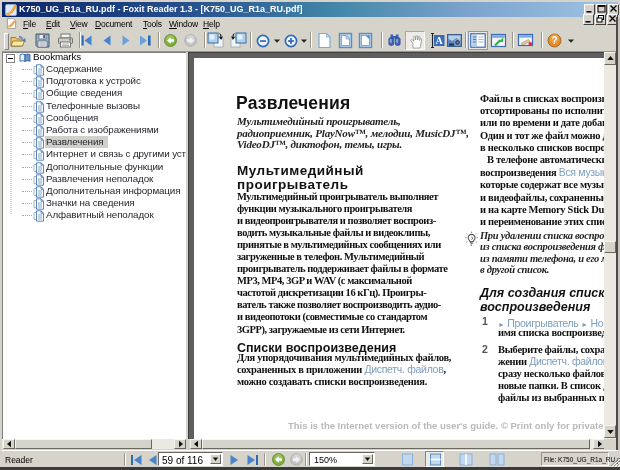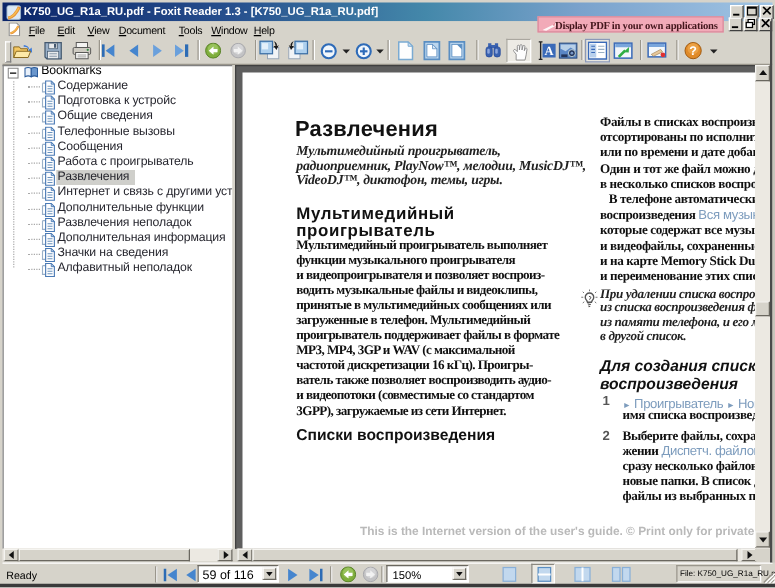--- a/index.html
+++ b/index.html
@@ -94,27 +94,20 @@
     <path d="M2.5 9.5 C5 9, 7.5 7, 9.5 3" stroke="#e8923a" stroke-width="2" fill="none"></path>
     <path d="M2.7 9.3 C5 8.8, 7.2 7, 9.2 3.5" stroke="#f6c050" stroke-width="0.9" fill="none"></path>
   </svg>
   <span class="mi" style="left:21px"><u>F</u>ile</span>
   <span class="mi" style="left:44px"><u>E</u>dit</span>
   <span class="mi" style="left:68px"><u>V</u>iew</span>
   <span class="mi" style="left:93px"><u>D</u>ocument</span>
   <span class="mi" style="left:141px"><u>T</u>ools</span>
   <span class="mi" style="left:167px"><u>W</u>indow</span>
   <span class="mi" style="left:201px"><u>H</u>elp</span>
-  <div id="banner">
-      <svg style="position:absolute;left:3px;top:1px" width="12" height="10" viewBox="0 0 12 10">
-        <path d="M0 9 L8 5 L11 1 L10.5 5.5 L3 9.5 Z" fill="#fff" opacity="0.9"></path>
-        <path d="M11 1 L8 5 L9.5 6 Z" fill="#e8909c"></path>
-      </svg>
-      <span style="position:absolute;left:13px;top:1px;white-space:nowrap">Display PDF in your own applications</span>
-    </div>
   <div class="mdibtn" style="left:581px;"><svg width="9" height="8" viewBox="0 0 9 8">
         <rect x="1.5" y="6" width="5" height="1.5" fill="#000"></rect>
       </svg></div>
   <div class="mdibtn" style="left:593px;"><svg width="9" height="8" viewBox="0 0 9 8">
         <rect x="2.5" y="0.5" width="5" height="4" fill="#fff" stroke="#000" stroke-width="1"></rect>
         <rect x="1" y="3" width="5" height="4" fill="#fff" stroke="#000" stroke-width="1"></rect>
       </svg></div>
   <div class="mdibtn" style="left:605px;"><svg width="9" height="8" viewBox="0 0 9 8">
         <path d="M1.5 0.5 L7.5 6.5 M7.5 0.5 L1.5 6.5" stroke="#000" stroke-width="1.3"></path>
       </svg></div>
@@ -379,21 +372,21 @@
 <div class="trow" style="top:72px">
 <span style="position:absolute;left:19px;top:5px;width:10px;border-top:1px dotted #a8a8a8"></span>
 <svg class="ticon" width="13" height="12" viewBox="0 0 13 12">
 <path d="M2 2.5 L4 2.5 M2 2.5 L2 9.5 L4 9.5" stroke="#9ab0c8" stroke-width="0.9" fill="none"></path>
 <path d="M4.5 0.8 L9 0.8 L11.5 3.3 L11.5 11.2 L4.5 11.2 Z" fill="#fdfdfe" stroke="#4a7ab5" stroke-width="0.9"></path>
 <path d="M9 0.8 L9 3.3 L11.5 3.3 Z" fill="#bcd2e8" stroke="#4a7ab5" stroke-width="0.7"></path>
 <line x1="6" y1="5" x2="10" y2="5" stroke="#6a92bd" stroke-width="0.8"></line>
 <line x1="6" y1="7" x2="10" y2="7" stroke="#6a92bd" stroke-width="0.8"></line>
 <line x1="6" y1="9" x2="10" y2="9" stroke="#6a92bd" stroke-width="0.8"></line>
 </svg>
-<span class="tlabel" style="">Работа с проигрыватель</span>
+<span class="tlabel" style="">Работа с изображениями</span>
 </div>
 <div class="trow" style="top:84px">
 <span style="position:absolute;left:19px;top:5px;width:10px;border-top:1px dotted #a8a8a8"></span>
 <svg class="ticon" width="13" height="12" viewBox="0 0 13 12">
 <path d="M2 2.5 L4 2.5 M2 2.5 L2 9.5 L4 9.5" stroke="#9ab0c8" stroke-width="0.9" fill="none"></path>
 <path d="M4.5 0.8 L9 0.8 L11.5 3.3 L11.5 11.2 L4.5 11.2 Z" fill="#fdfdfe" stroke="#4a7ab5" stroke-width="0.9"></path>
 <path d="M9 0.8 L9 3.3 L11.5 3.3 Z" fill="#bcd2e8" stroke="#4a7ab5" stroke-width="0.7"></path>
 <line x1="6" y1="5" x2="10" y2="5" stroke="#6a92bd" stroke-width="0.8"></line>
 <line x1="6" y1="7" x2="10" y2="7" stroke="#6a92bd" stroke-width="0.8"></line>
 <line x1="6" y1="9" x2="10" y2="9" stroke="#6a92bd" stroke-width="0.8"></line>
@@ -477,20 +470,21 @@
 <div id="splitter"></div>
 
 <div id="docarea">
   <div id="page">
 
   <div class="pline sans" style="left:42px;top:35px;font-size:17.5px;font-weight:bold;color:#111;letter-spacing:0.2px">Развлечения</div>
   <div class="pline" style="left:43px;top:58px;font-family:'Liberation Serif',serif;font-style:italic;font-weight:bold;font-size:11px;line-height:11.5px;color:#222;letter-spacing:-0.2px">Мультимедийный проигрыватель,<br>радиоприемник, PlayNow™, мелодии, MusicDJ™,<br>VideoDJ™, диктофон, темы, игры.</div>
   <div class="pline sans" style="left:43px;top:105.5px;font-size:13.5px;font-weight:bold;color:#111;line-height:14px;letter-spacing:0.5px">Мультимедийный<br>проигрыватель</div>
   <div class="pline serif" style="left:43px;top:132.5px;font-size:10.5px;line-height:12.1px;letter-spacing:-0.45px">Мультимедийный проигрыватель выполняет<br>функции музыкального проигрывателя<br>и видеопроигрывателя и позволяет воспроиз-<br>водить музыкальные файлы и видеоклипы,<br>принятые в мультимедийных сообщениях или<br>загруженные в телефон. Мультимедийный<br>проигрыватель поддерживает файлы в формате<br>MP3, MP4, 3GP и WAV (с максимальной<br>частотой дискретизации 16 кГц). Проигры-<br>ватель также позволяет воспроизводить аудио-<br>и видеопотоки (совместимые со стандартом<br>3GPP), загружаемые из сети Интернет.</div>
   <div class="pline sans" style="left:43px;top:283px;font-size:12.5px;font-weight:bold;color:#111">Списки воспроизведения</div>
+  <div class="pline serif" style="left:43px;top:294px;font-size:10.5px;line-height:11.9px;letter-spacing:-0.3px">Для упорядочивания мультимедийных файлов,<br>сохраненных в приложении <span class="blue">Диспетч. файлов</span>,<br>можно создавать списки воспроизведения.</div>
 
   <div class="pline serif" style="left:286px;top:35px;font-size:10.5px;line-height:12.2px;letter-spacing:-0.3px">Файлы в списках воспроизведе<br>отсортированы по исполнителя<br>или по времени и дате добавле<br>Один и тот же файл можно доб<br>в несколько списков воспроизв<br>&nbsp;&nbsp;&nbsp;В телефоне автоматически с<br>воспроизведения <span class="blue">Вся музыка</span>,<br>которые содержат все музыкал<br>и видеофайлы, сохраненные в п<br>и на карте Memory Stick Duo. В<br>и переименование этих списко</div>
 
   <svg style="position:absolute;left:270px;top:173px" width="15" height="17" viewBox="0 0 15 17">
     <path d="M4.2 6.8 a3.4 3.4 0 1 1 6.8 0 q0 1.6-1.2 2.6 l-0.6 1.4 h-3.2 l-0.6-1.4 q-1.2-1-1.2-2.6 z" fill="#fcfcfc" stroke="#555" stroke-width="1.1"></path>
     <path d="M6 11.6 l3-0.8 M6.3 13 l2.4-0.6 M6.8 14.4 l1.4-0.4" stroke="#555" stroke-width="0.9"></path>
     <path d="M7.6 2 V0.6 M3.2 3.4 L2.2 2.4 M12 3.4 L13 2.4 M2.6 6.8 H1 M14 6.8 h-1.6 M3.4 10.4 l-1.2 1 M11.8 10.4 l1.2 1" stroke="#777" stroke-width="0.8"></path>
     <path d="M7.2 6 l1.6 0.8 -1.2 2" stroke="#555" stroke-width="0.8" fill="none"></path>
   </svg>
   <div class="pline" style="left:286px;top:172px;font-family:'Liberation Serif',serif;font-style:italic;font-weight:bold;font-size:10.5px;line-height:11.3px;color:#222;letter-spacing:-0.3px">При удалении списка воспроизвед<br>из списка воспроизведения файл —<br>из памяти телефона, и его можн<br>в другой список.</div>
@@ -540,21 +534,21 @@
     </svg>
 </div>
 <div class="sbtn" style="left:174px;top:439px;width:12px;height:10px">
   <svg width="10" height="8" viewBox="0 0 10 8" style="position:absolute;left:1px;top:0">
       <path d="M7 4 l-4-3.2 v6.4 z" fill="#111"></path>
     </svg>
 </div>
 <div class="sthumb" style="left:15px;top:439px;width:137px;height:10px"></div>
 
 <div id="statusbar">
-  <span class="abs" style="left:3px;top:4px">Ready</span>
+  <span class="abs" style="left:3px;top:4px">Reader</span>
   <div class="abs" style="left:122px;top:2px;width:1px;height:13px;background:#9a968c;border-right:1px solid #fff"></div>
 
   <svg class="abs" style="left:128px;top:3px" width="13" height="12" viewBox="0 0 13 12">
     <rect x="1" y="1" width="2" height="10" fill="#2d6cb5"></rect>
     <path d="M11.5 1 L4 6 L11.5 11 Z" fill="#4585ce"></path>
   </svg>
   <svg class="abs" style="left:145px;top:3px" width="11" height="12" viewBox="0 0 11 12">
     <path d="M9.5 1 L2 6 L9.5 11 Z" fill="#4585ce"></path>
   </svg>
   <div class="abs" style="left:156px;top:1px;width:65px;height:14px;background:#fff;

